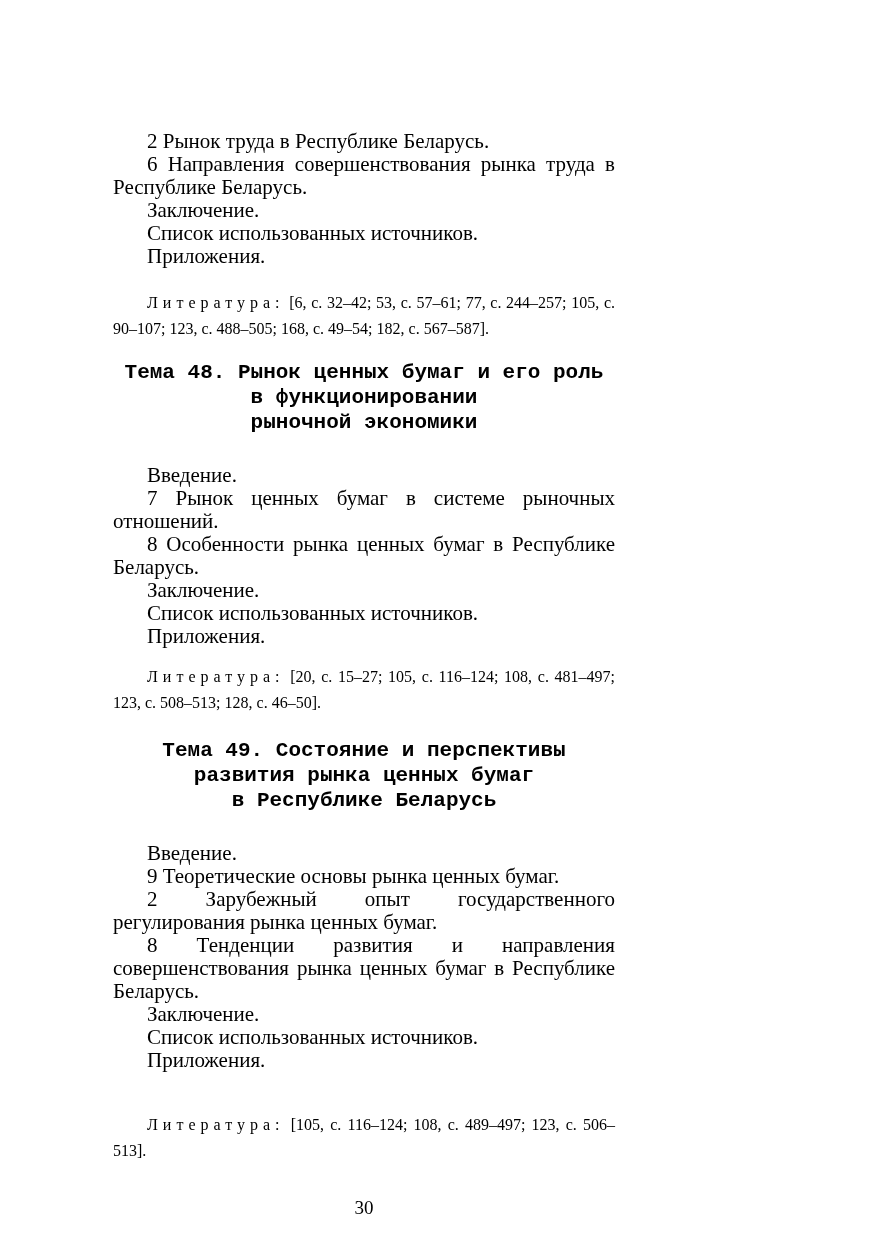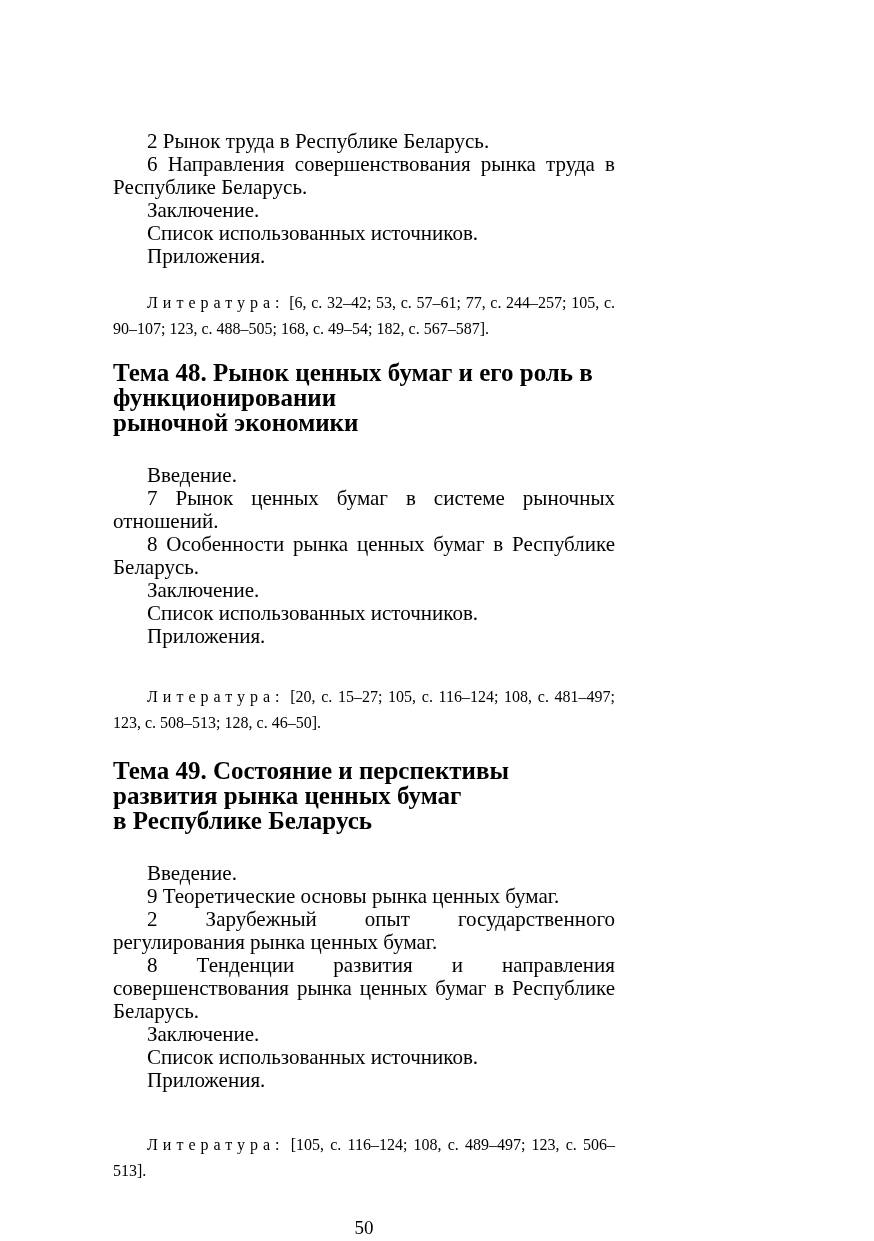--- a/index.html
+++ b/index.html
@@ -25,28 +25,30 @@
   .lit {
     font-size: 16px;
     line-height: 26px;
     text-align: justify;
     text-indent: 34px;
     hyphens: manual;
   }
   .lit .lit-label { letter-spacing: 5px; }
   .lit-a { margin-top: 22px; }
   .topic-title {
-    font-size: 25px;
+    font-size: 21px;
     font-weight: bold;
     line-height: 25px;
+    text-align: center;
     white-space: pre-line;
+    font-family: Liberation Mono, monospace;
   }
   .title-48 { margin-top: 18px; }
   .outline-48 { margin-top: 29px; }
-  .lit-b { margin-top: 36px; }
+  .lit-b { margin-top: 16px; }
   .title-49 { margin-top: 22px; }
   .outline-49 { margin-top: 29px; }
   .lit-c { margin-top: 40px; }
   .page-number {
     margin-top: 33px;
     font-size: 19px;
     line-height: 22px;
     text-align: center;
   }
 </style>
@@ -87,15 +89,15 @@
     <p>9 Теоретические основы рынка ценных бумаг.</p>
     <p>2 Зарубежный опыт государственного регулирования рынка цен­ных бумаг.</p>
     <p>8 Тенденции развития и направления совершенствования рынка ценных бумаг в Республике Беларусь.</p>
     <p>Заключение.</p>
     <p>Список использованных источников.</p>
     <p>Приложения.</p>
   </div>
 
   <p class="lit lit-c"><span class="lit-label">Литература:</span><span> [105, с. 116–124; 108, с. 489–497; 123, с. 506–513].</span></p>
 
-  <div class="page-number">50</div>
+  <div class="page-number">30</div>
 
 </div>
 
 </body></html>

